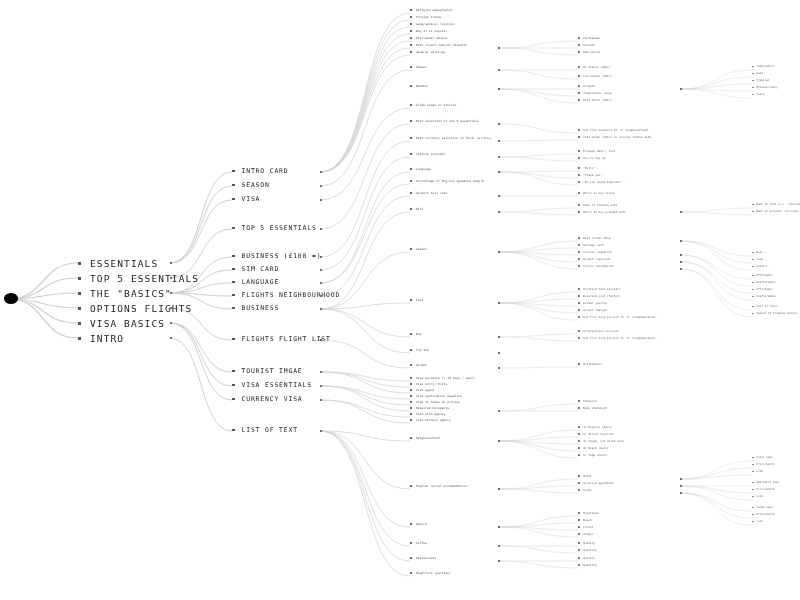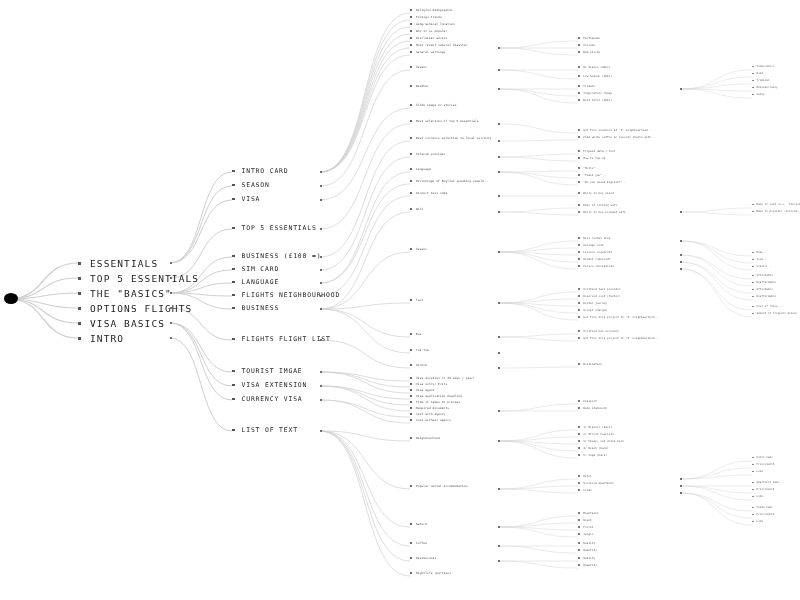--- a/index.html
+++ b/index.html
@@ -242,21 +242,21 @@
       <div class="node d2" style="left: 232px; top: 335px;">
         <span class="bullet"></span>
         <span class="lbl">FLIGHTS FLIGHT LIST</span>
       </div>
       <div class="node d2" style="left: 232px; top: 367px;">
         <span class="bullet"></span>
         <span class="lbl">TOURIST IMGAE</span>
       </div>
       <div class="node d2" style="left: 232px; top: 381px;">
         <span class="bullet"></span>
-        <span class="lbl">VISA EXTENSION</span>
+        <span class="lbl">VISA ESSENTIALS</span>
       </div>
       <div class="node d2" style="left: 232px; top: 395px;">
         <span class="bullet"></span>
         <span class="lbl">CURRENCY VISA</span>
       </div>
       <div class="node d2" style="left: 232px; top: 426px;">
         <span class="bullet"></span>
         <span class="lbl">LIST OF TEXT</span>
       </div>
       <div class="node d3" style="left: 410px; top: 8px;">

